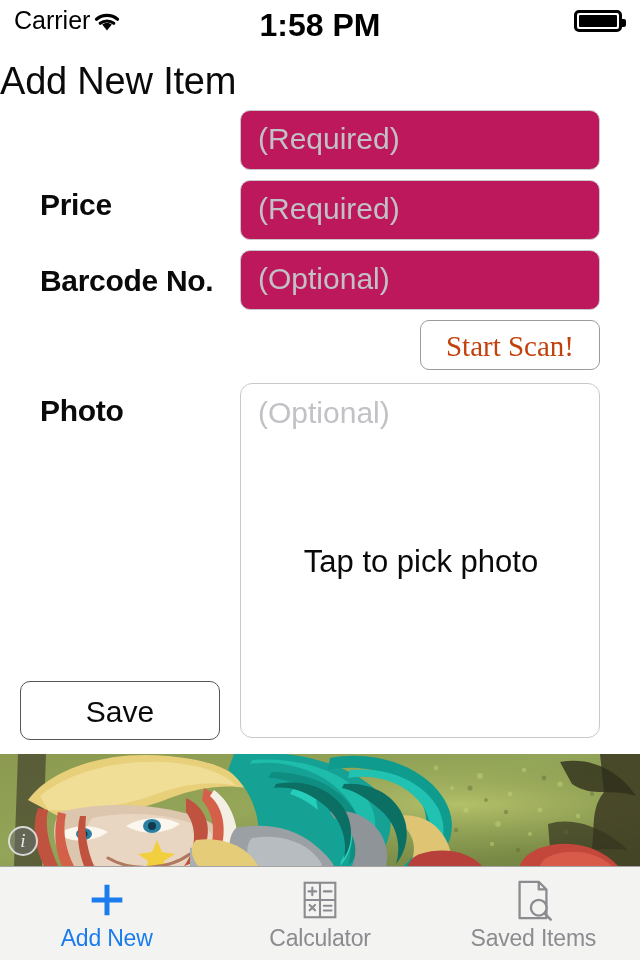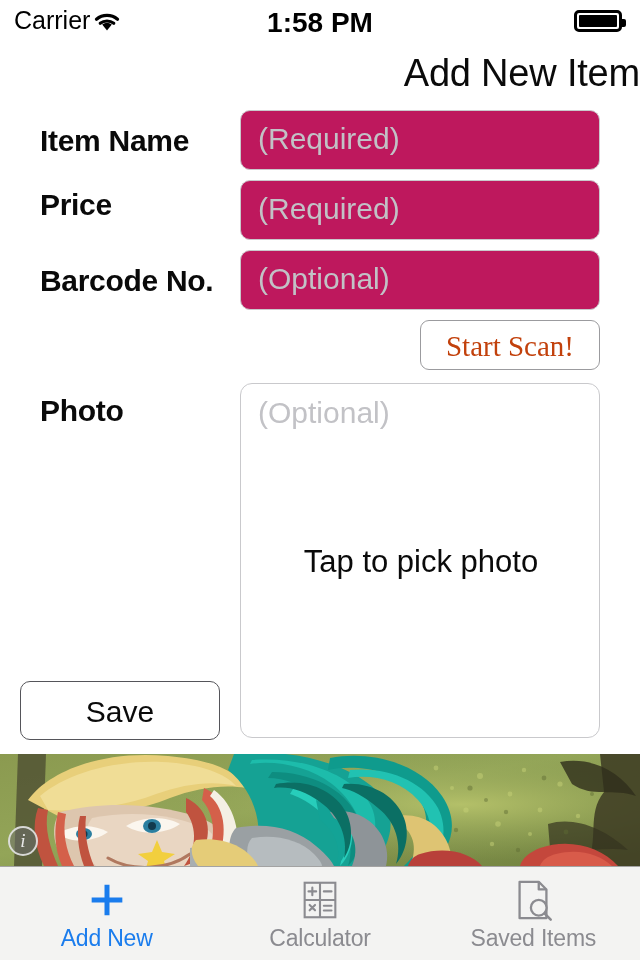--- a/index.html
+++ b/index.html
@@ -42,21 +42,21 @@
     top: 9px;
     width: 34px;
     height: 24px;
   }
   .sb-time {
     position: absolute;
     left: 0;
     top: 7px;
     width: 640px;
     text-align: center;
-    font-size: 28px;
+    font-size: 32px;
     font-weight: bold;
     color: #000;
   }
   .sb-batt {
     position: absolute;
     right: 18px;
     top: 10px;
     width: 48px;
     height: 22px;
     border: 3px solid #000;
@@ -79,24 +79,24 @@
     top: 6px;
     width: 4px;
     height: 8px;
     background: #000;
     border-radius: 0 2px 2px 0;
   }
 
   
   .page-title {
     position: absolute;
-    top: 52px;
+    top: 60px;
     left: 0;
     width: 640px;
-    text-align: right;
+    text-align: left;
     font-size: 38px;
     color: #0a0a0a;
     letter-spacing: -0.2px;
   }
 
   
   .form-label {
     position: absolute;
     font-size: 30px;
     font-weight: bold;
@@ -271,21 +271,20 @@
         <path d="M6.5 10.2 A16.5 16.5 0 0 1 27.5 10.2" fill="none" stroke="#000" stroke-width="3.3" stroke-linecap="round"></path>
         <path d="M10.2 14.3 A11 11 0 0 1 23.8 14.3" fill="none" stroke="#000" stroke-width="3.1" stroke-linecap="round"></path>
       </svg>
     </div>
     <div class="sb-time">1:58 PM</div>
     <div class="sb-batt"></div>
   </div>
 
   <div class="page-title">Add New Item</div>
 
-  <div class="form-label row1-label">Item Name</div>
   <div class="field row1-field">
     <span class="ph">(Required)</span>
   </div>
 
   <div class="form-label row2-label">Price</div>
   <div class="field row2-field">
     <span class="ph">(Required)</span>
   </div>
 
   <div class="form-label row3-label">Barcode No.</div>

